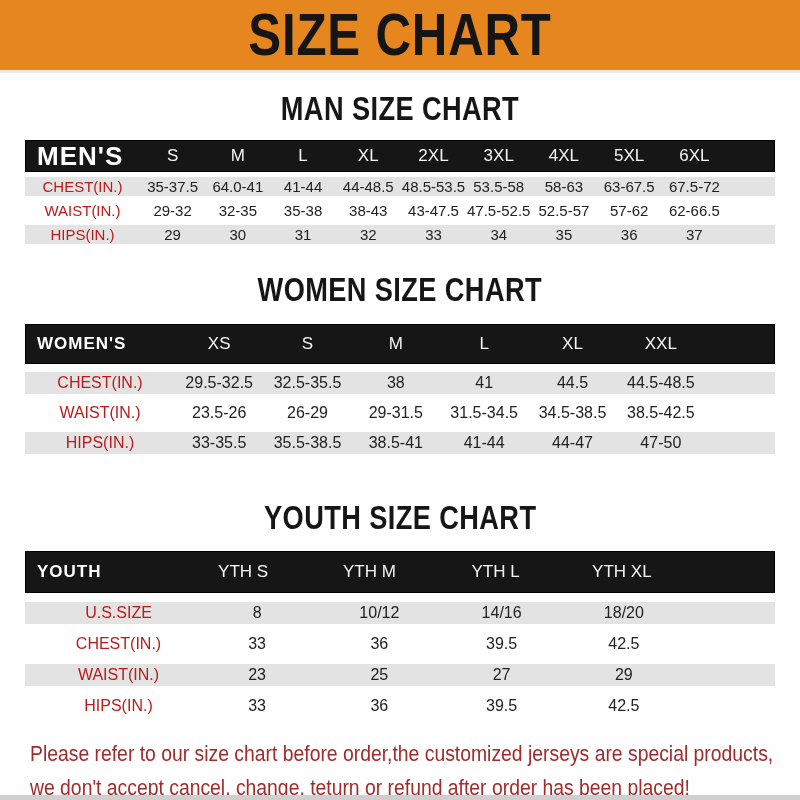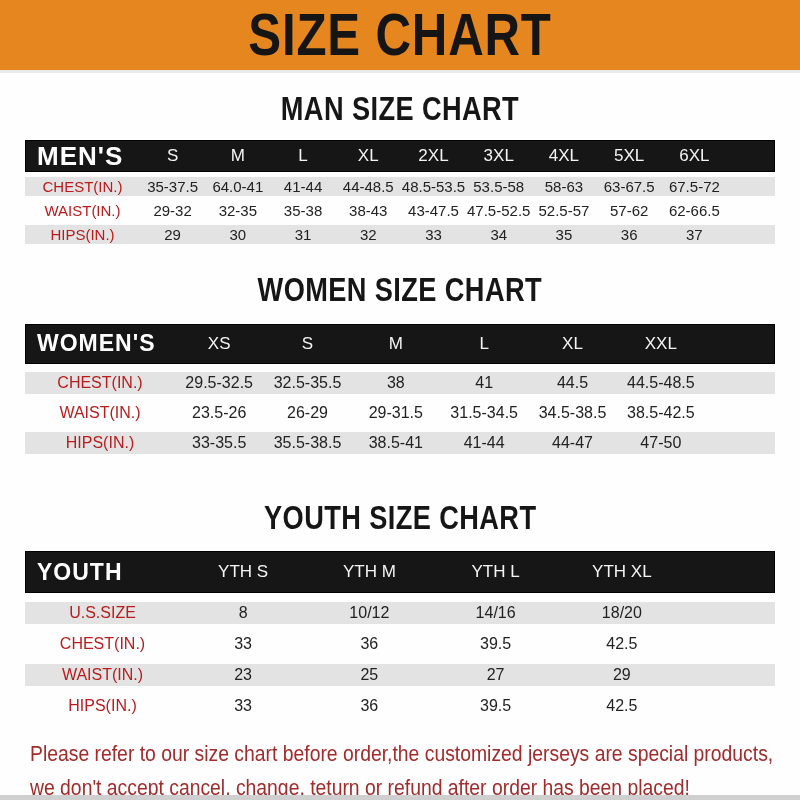--- a/index.html
+++ b/index.html
@@ -28,30 +28,30 @@
   .table{margin:0 25px;}
   .thead{
     display:grid;align-items:center;background:var(--bar-bg,#161616);
     box-shadow:inset 0 0 0 1px #000;
   }
   .section.men   .thead{height:32px;}
   .section.women .thead{height:40px;}
   .section.youth .thead{height:42px;}
   .corner{
     color:#fff;font-weight:700;padding-left:12px;letter-spacing:1px;
-    font-size:23px;
+    font-size:17px;
   }
   .section.men .corner{font-size:26px;}
   .col-h{color:#f4f4f4;text-align:center;font-size:17px;}
   .trow{display:grid;align-items:center;}
   .trow.shade{background:var(--shade,#E3E3E3);}
   .trow.plain{background:transparent;}
   .section.men   .trow{height:19px;margin-top:5px;font-size:15px;}
   .section.women .trow{height:22px;margin-top:8px;font-size:16px;}
-  .section.youth .trow{height:22px;margin-top:9px;font-size:16px;}
+  .section.youth .trow{height:22px;margin-top:9px;font-size:16px;padding-left:16px;}
   .rlabel{text-align:center;color:#b91c1c;}
   .cell{text-align:center;color:#222;}
   .footer{margin:21px 0 0 30px;}
   .footer-line{line-height:33px;white-space:nowrap;}
   .footer-line span{
     display:inline-block;transform:scaleX(0.9);transform-origin:0 50%;
     color:var(--footer-red,#A02C2C);font-size:21.5px;font-weight:500;
   }
   .bottom-strip{
     position:absolute;left:0;bottom:0;width:100%;height:5px;

